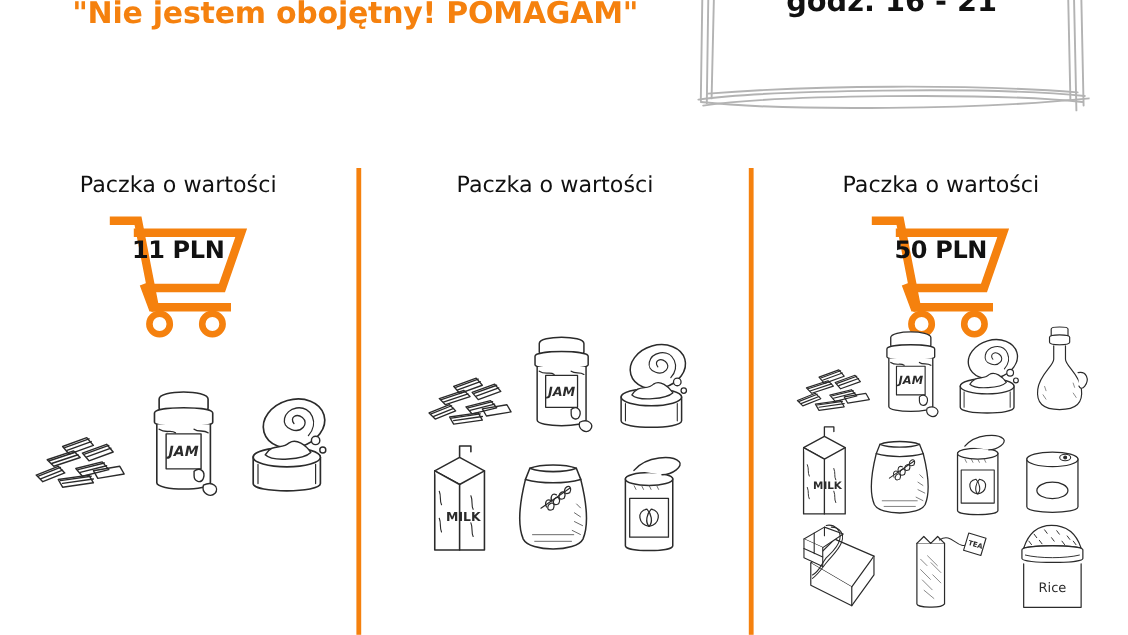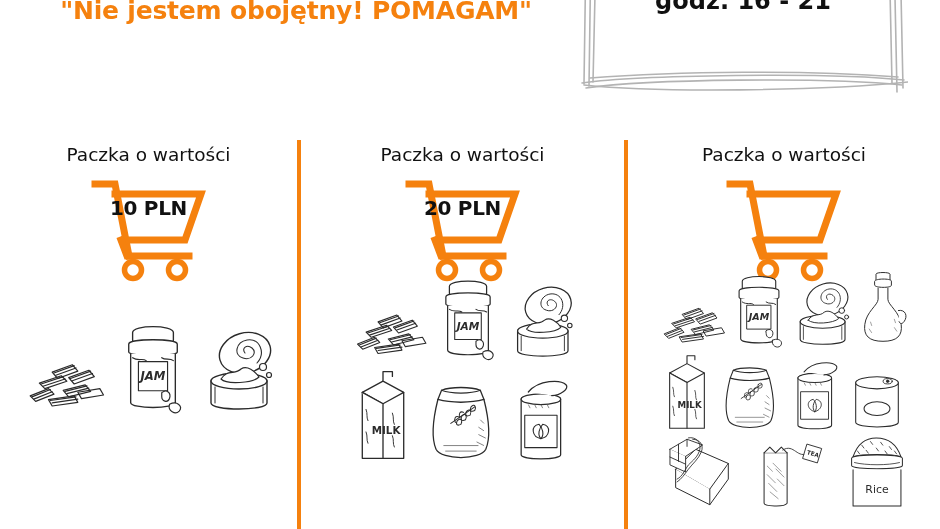--- a/index.html
+++ b/index.html
@@ -369,97 +369,84 @@
     <div class="cart">
       <svg width="120" height="112" viewBox="0 0 120 112" xmlns="http://www.w3.org/2000/svg">
         <g stroke="#F5810E" fill="none" stroke-width="7" stroke-linecap="square" stroke-linejoin="miter">
           <path d="M6,14 L26,14 L40,86"></path>
           <path d="M26,24 L112,24 L96,70 L36,70"></path>
           <path d="M32,70 L38,86 L100,86"></path>
         </g>
         <circle cx="44" cy="100" r="8.5" stroke="#F5810E" stroke-width="5.5" fill="none"></circle>
         <circle cx="88" cy="100" r="8.5" stroke="#F5810E" stroke-width="5.5" fill="none"></circle>
       </svg>
-      <div class="cart-amount">10 PLN</div>
+      <div class="cart-amount">11 PLN</div>
     </div>
   </div>
 
   <div class="goods" id="goods-1">
     <div class="goods-row">
       <svg class="item" width="88" height="62" viewBox="0 0 96 62">
           <use href="#sym-pasta"></use>
         </svg>
       <svg class="item" width="68" height="100" viewBox="0 0 70 103">
           <use href="#sym-jam"></use>
         </svg>
       <svg class="item" width="80" height="90" viewBox="0 0 80 90">
           <use href="#sym-can-open"></use>
         </svg>
     </div>
   </div>
 </div>
 
 <div class="column" id="column-2">
+  <div class="col-title">Paczka o wartości</div>
+
+
+  <div class="goods" id="goods-2">
+    <div class="goods-row">
+      <svg class="item" width="82" height="58" viewBox="0 0 96 62">
+          <use href="#sym-pasta"></use>
+        </svg>
+      <svg class="item" width="62" height="92" viewBox="0 0 70 103">
+          <use href="#sym-jam"></use>
+        </svg>
+      <svg class="item" width="72" height="82" viewBox="0 0 80 90">
+          <use href="#sym-can-open"></use>
+        </svg>
+    </div>
+    <div class="goods-row">
+      <svg class="item" width="64" height="98" viewBox="0 0 68 104">
+          <use href="#sym-milk"></use>
+        </svg>
+      <svg class="item" width="78" height="94" viewBox="0 0 80 102">
+          <use href="#sym-flour"></use>
+        </svg>
+      <svg class="item" width="70" height="92" viewBox="0 0 78 102">
+          <use href="#sym-jar-leaf"></use>
+        </svg>
+    </div>
+  </div>
+</div>
+
+<div class="column" id="column-3">
   <div class="col-title">Paczka o wartości</div>
 
   <div class="cart-wrap">
     <div class="cart">
       <svg width="120" height="112" viewBox="0 0 120 112" xmlns="http://www.w3.org/2000/svg">
         <g stroke="#F5810E" fill="none" stroke-width="7" stroke-linecap="square" stroke-linejoin="miter">
           <path d="M6,14 L26,14 L40,86"></path>
           <path d="M26,24 L112,24 L96,70 L36,70"></path>
           <path d="M32,70 L38,86 L100,86"></path>
         </g>
         <circle cx="44" cy="100" r="8.5" stroke="#F5810E" stroke-width="5.5" fill="none"></circle>
         <circle cx="88" cy="100" r="8.5" stroke="#F5810E" stroke-width="5.5" fill="none"></circle>
       </svg>
-      <div class="cart-amount">20 PLN</div>
-    </div>
-  </div>
-
-  <div class="goods" id="goods-2">
-    <div class="goods-row">
-      <svg class="item" width="82" height="58" viewBox="0 0 96 62">
-          <use href="#sym-pasta"></use>
-        </svg>
-      <svg class="item" width="62" height="92" viewBox="0 0 70 103">
-          <use href="#sym-jam"></use>
-        </svg>
-      <svg class="item" width="72" height="82" viewBox="0 0 80 90">
-          <use href="#sym-can-open"></use>
-        </svg>
-    </div>
-    <div class="goods-row">
-      <svg class="item" width="64" height="98" viewBox="0 0 68 104">
-          <use href="#sym-milk"></use>
-        </svg>
-      <svg class="item" width="78" height="94" viewBox="0 0 80 102">
-          <use href="#sym-flour"></use>
-        </svg>
-      <svg class="item" width="70" height="92" viewBox="0 0 78 102">
-          <use href="#sym-jar-leaf"></use>
-        </svg>
-    </div>
-  </div>
-</div>
-
-<div class="column" id="column-3">
-  <div class="col-title">Paczka o wartości</div>
-
-  <div class="cart-wrap">
-    <div class="cart">
-      <svg width="120" height="112" viewBox="0 0 120 112" xmlns="http://www.w3.org/2000/svg">
-        <g stroke="#F5810E" fill="none" stroke-width="7" stroke-linecap="square" stroke-linejoin="miter">
-          <path d="M6,14 L26,14 L40,86"></path>
-          <path d="M26,24 L112,24 L96,70 L36,70"></path>
-          <path d="M32,70 L38,86 L100,86"></path>
-        </g>
-        <circle cx="44" cy="100" r="8.5" stroke="#F5810E" stroke-width="5.5" fill="none"></circle>
-        <circle cx="88" cy="100" r="8.5" stroke="#F5810E" stroke-width="5.5" fill="none"></circle>
-      </svg>
+      <div class="cart-amount">50 PLN</div>
     </div>
   </div>
 
   <div class="goods" id="goods-3">
     <div class="goods-row">
       <svg class="item" width="72" height="50" viewBox="0 0 96 62">
           <use href="#sym-pasta"></use>
         </svg>
       <svg class="item" width="56" height="82" viewBox="0 0 70 103">
           <use href="#sym-jam"></use>

